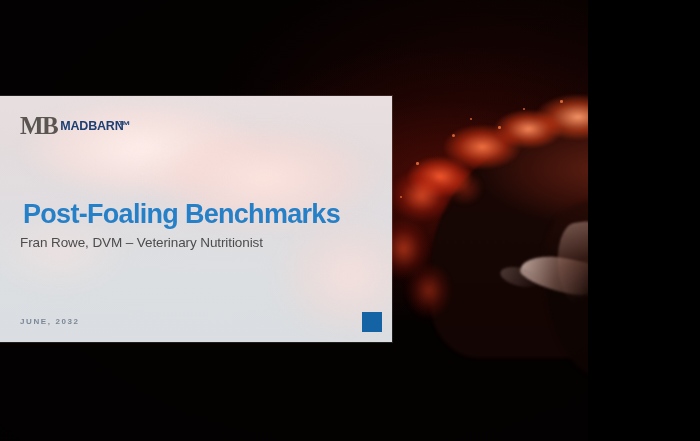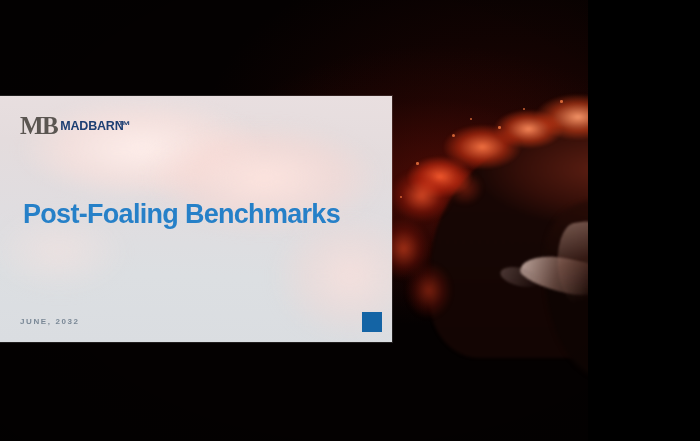--- a/index.html
+++ b/index.html
@@ -408,20 +408,21 @@
   <div id="logo">
     <span class="logo-mb">MB</span>
     <span class="logo-words">
       <span>MAD</span>
       <span>BARN</span>
       <span class="logo-tm">™</span>
     </span>
   </div>
 
   <h1 id="slide-title">Post-Foaling Benchmarks</h1>
+  <p id="slide-subtitle">Fran Rowe, DVM – Veterinary Nutritionist</p>
   <p id="slide-date">JUNE, 2032</p>
   <div id="accent-square"></div>
 
   <div id="avatar">
     <div class="av-foliage"></div>
     <div class="av-hair"></div>
     <div class="av-hair-l"></div>
     <div class="av-hair-r"></div>
     <div class="av-face"></div>
     <div class="av-eye l"></div>

